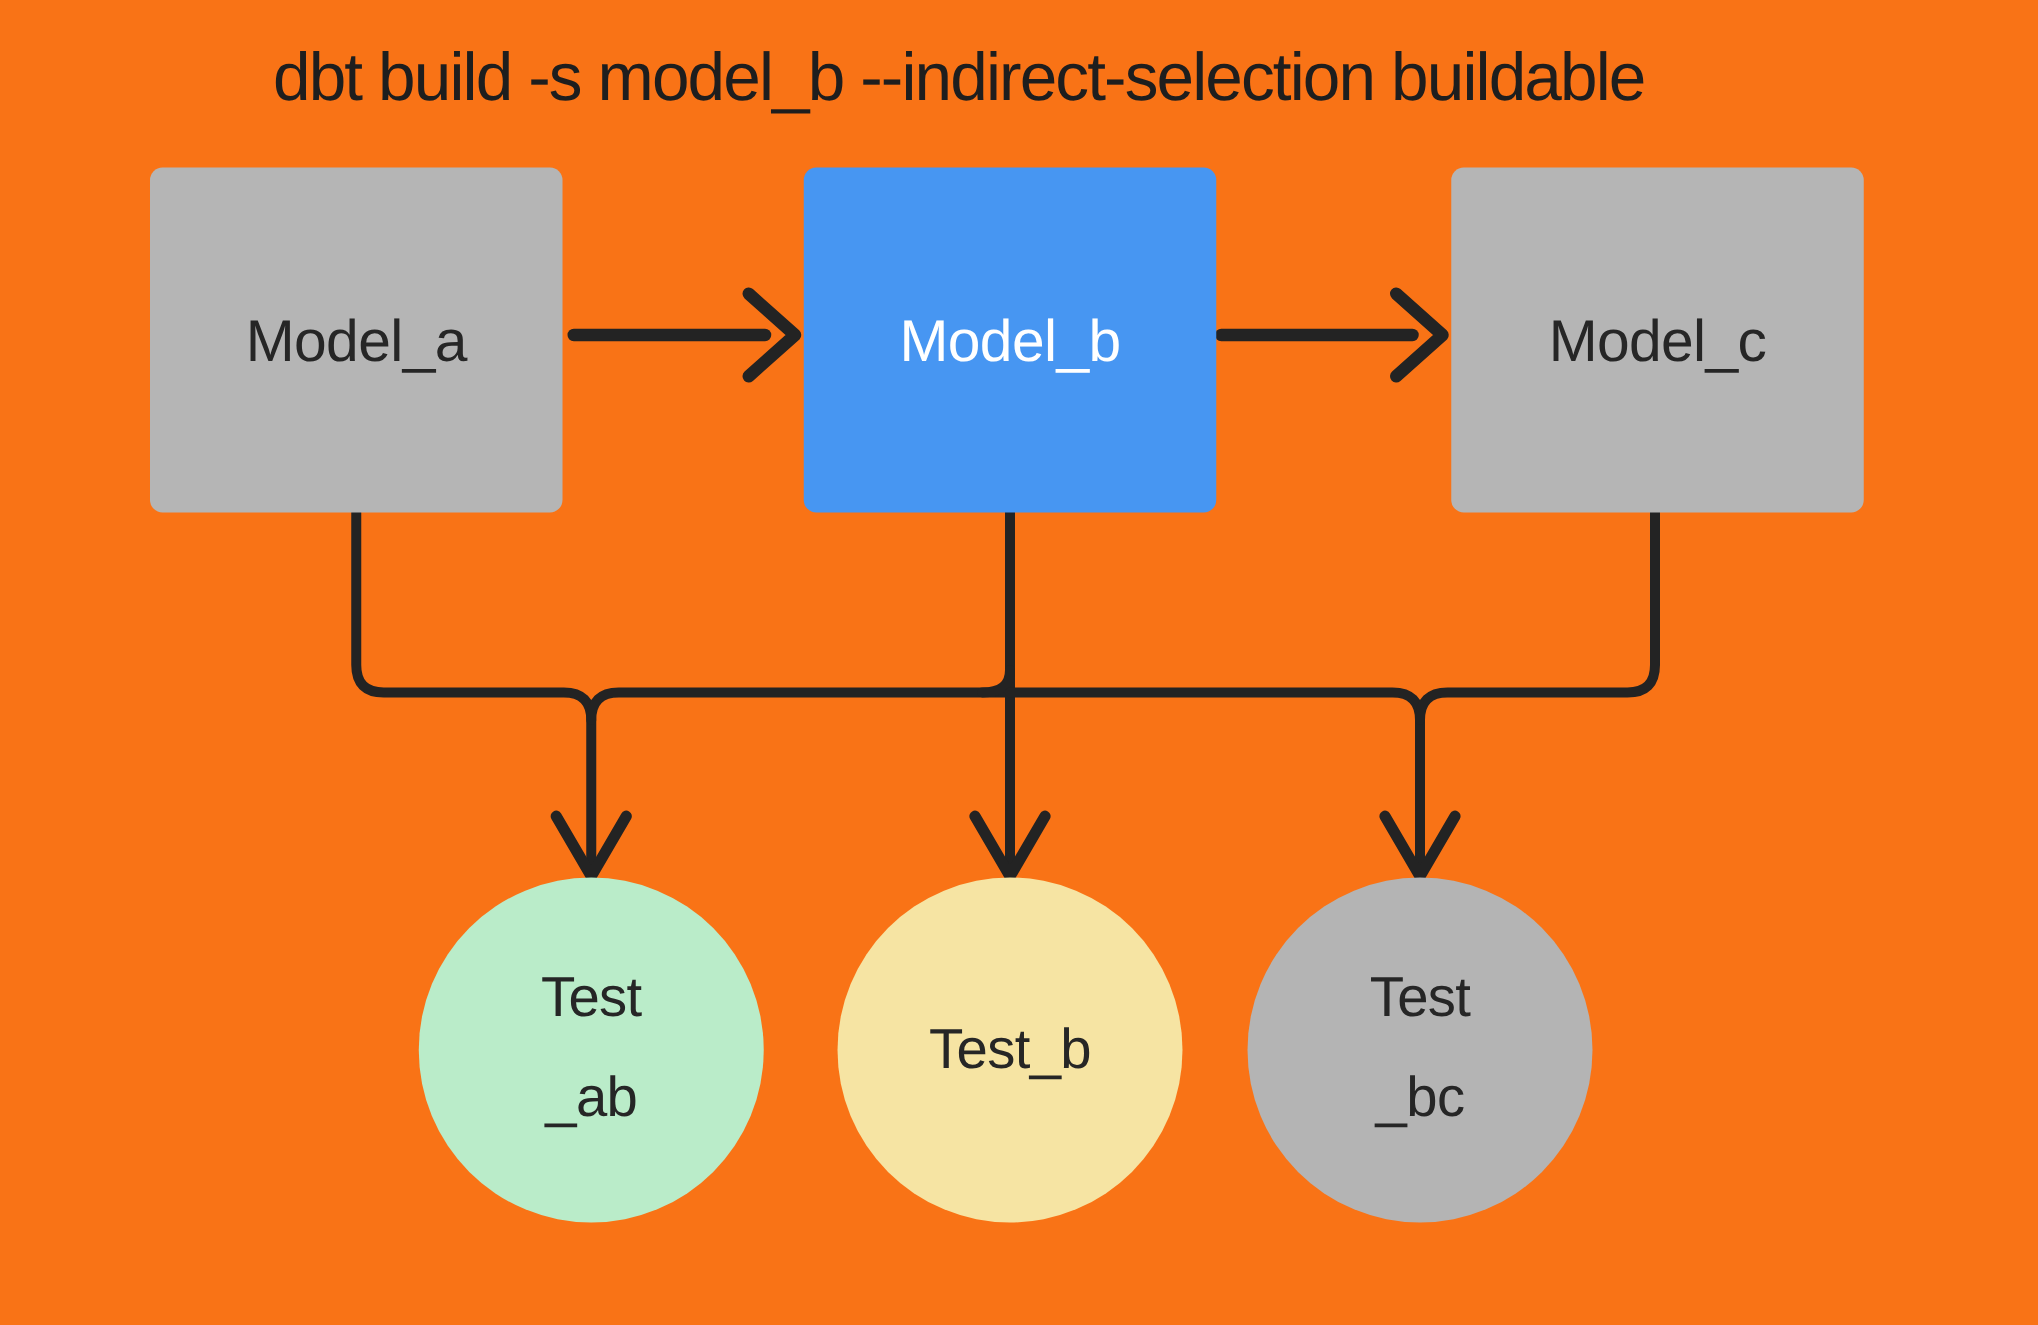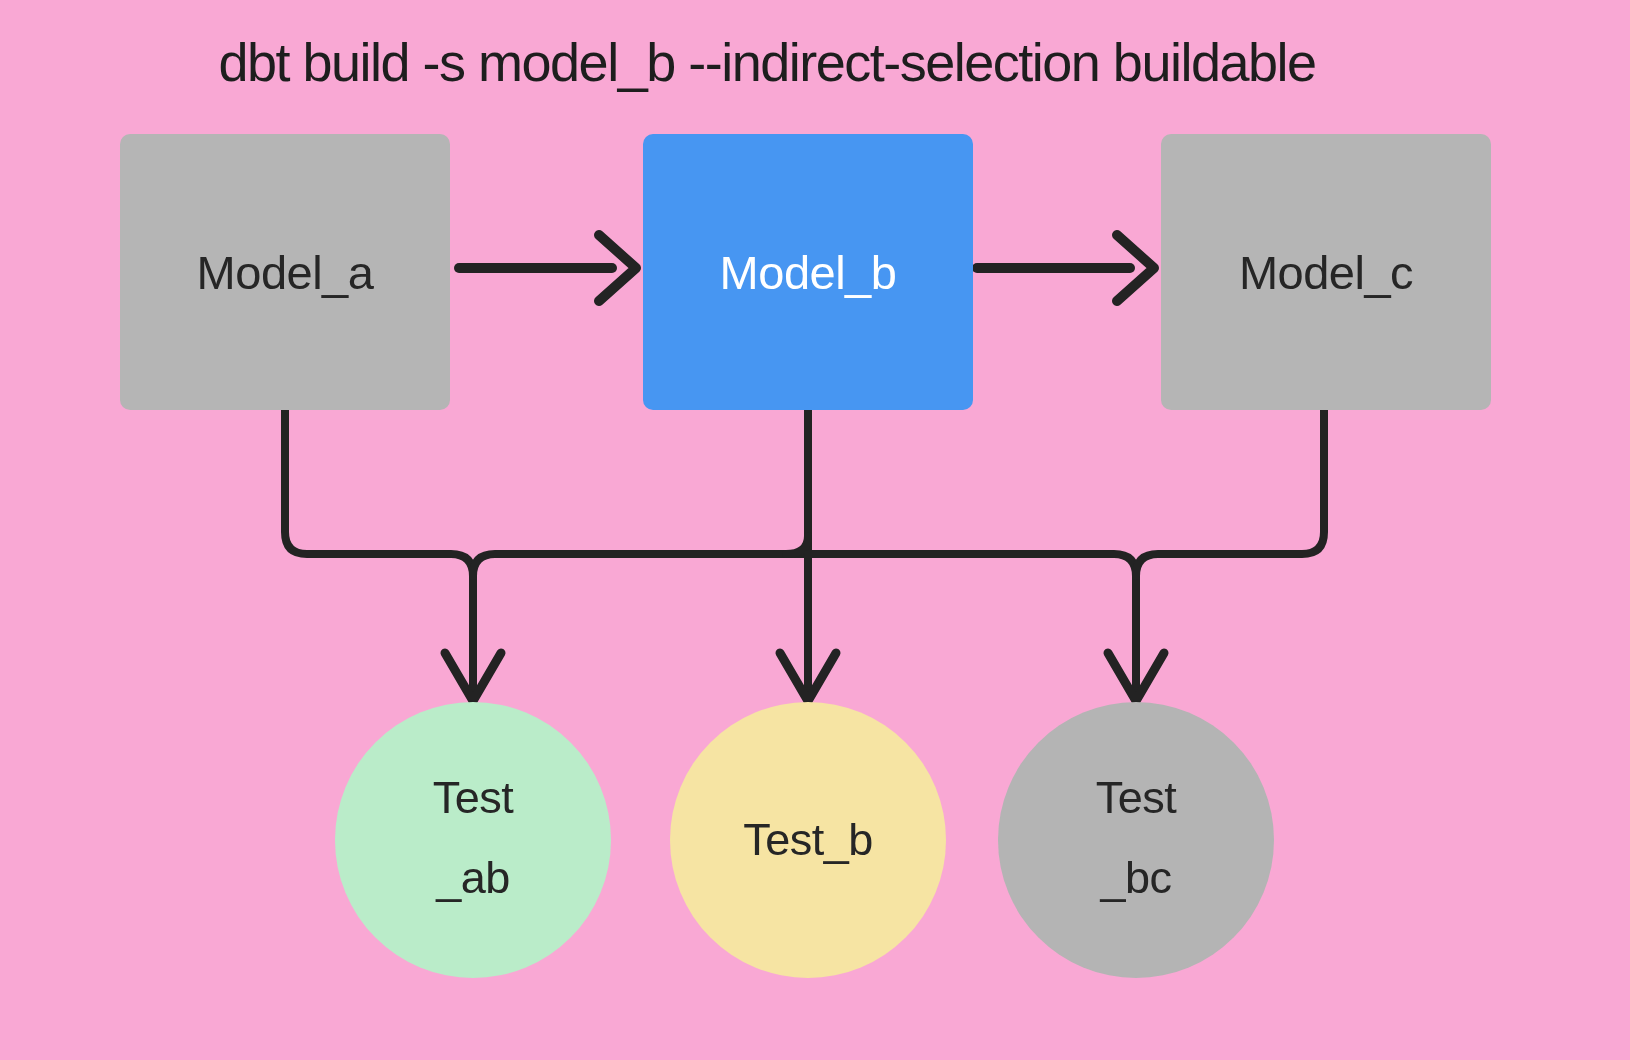--- a/index.html
+++ b/index.html
@@ -4,21 +4,21 @@
 <style>
   html, body {
     margin: 0;
     padding: 0;
     background: #ffffff;
   }
   #stage {
     position: relative;
     width: 1630px;
     height: 1060px;
-    background: #f9a8d4;
+    background: #f97316;
     overflow: hidden;
   }
   svg {
     display: block;
     width: 1630px;
     height: 1060px;
   }
   text {
     font-family: "Liberation Sans", "DejaVu Sans", sans-serif;
   }

